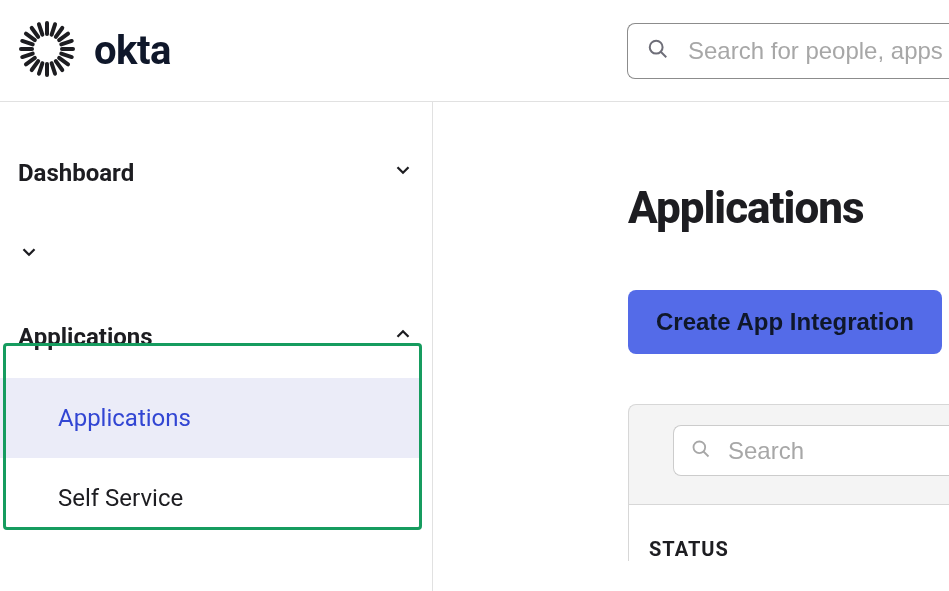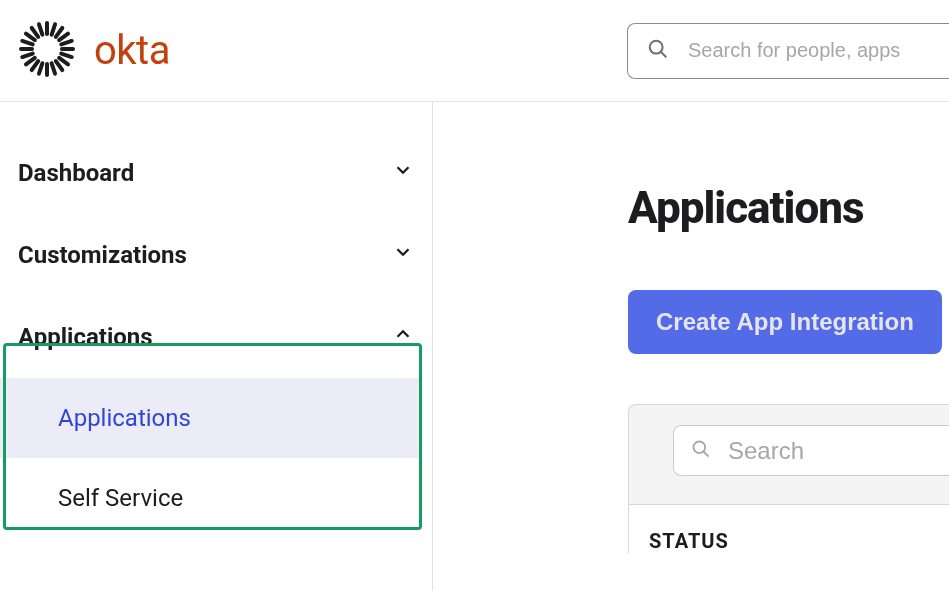--- a/index.html
+++ b/index.html
@@ -23,39 +23,39 @@
       align-items: center;
       padding-left: 18px;
     }
     .logo {
       display: flex;
       align-items: center;
       gap: 18px;
     }
     .logo-text {
       font-size: 40px;
-      font-weight: 400;
+      font-weight: 700;
       letter-spacing: -0.5px;
-      color: #c2410c;
+      color: #0f172a;
     }
     .search-wrap {
       margin-left: auto;
       width: 322px;
       height: 56px;
       position: relative;
       margin-right: 0;
     }
     .search-field {
       width: 100%;
       height: 100%;
       border: 1px solid #8c8c8c;
       border-right: none;
       border-radius: 8px 0 0 8px;
       padding-left: 60px;
-      font-size: 20px;
+      font-size: 24px;
       color: #6e6e78;
       outline: none;
     }
     .search-field::placeholder {
       color: #a7a7a7;
     }
     .search-icon-top {
       position: absolute;
       left: 20px;
       top: 50%;
@@ -125,21 +125,21 @@
       padding-left: 0;
       margin-bottom: 56px;
       color: #1d1d21;
     }
     .main {
       padding-left: 195px;
       padding-right: 0;
     }
     .create-btn {
       background: #546be8;
-      color: #e5e5e5;
+      color: #0f172a;
       border: none;
       border-radius: 8px;
       font-size: 24px;
       font-weight: 600;
       height: 64px;
       padding: 0 28px;
       cursor: pointer;
       margin-bottom: 50px;
     }
     .panel {
@@ -173,21 +173,21 @@
       position: absolute;
       left: 18px;
       top: 50%;
       transform: translateY(-50%);
       color: #a7a7a7;
     }
     .panel-body {
       background: #fff;
       border-top: 1px solid #d7d7d7;
       margin-left: -44px;
-      padding: 24px 0 0 20px;
+      padding: 32px 0 0 20px;
     }
     .status-label {
       font-size: 20px;
       font-weight: 700;
       letter-spacing: 1px;
       color: #1d1d21;
     }
   </style>
 </head>
 <body>
@@ -237,21 +237,20 @@
   <nav class="sidebar">
     <div class="nav-item">
       <span>Dashboard</span>
       <span class="chev">
         <svg width="22" height="22" viewBox="0 0 24 24" fill="none" stroke="currentColor" stroke-width="2.5">
             <polyline points="6 9 12 15 18 9"></polyline>
           </svg>
       </span>
     </div>
     <div class="nav-item">
-      <span>Customizations</span>
       <span class="chev">
         <svg width="22" height="22" viewBox="0 0 24 24" fill="none" stroke="currentColor" stroke-width="2.5">
             <polyline points="6 9 12 15 18 9"></polyline>
           </svg>
       </span>
     </div>
     <div class="nav-item">
       <span>Applications</span>
       <span class="chev">
         <svg width="22" height="22" viewBox="0 0 24 24" fill="none" stroke="currentColor" stroke-width="2.5">

